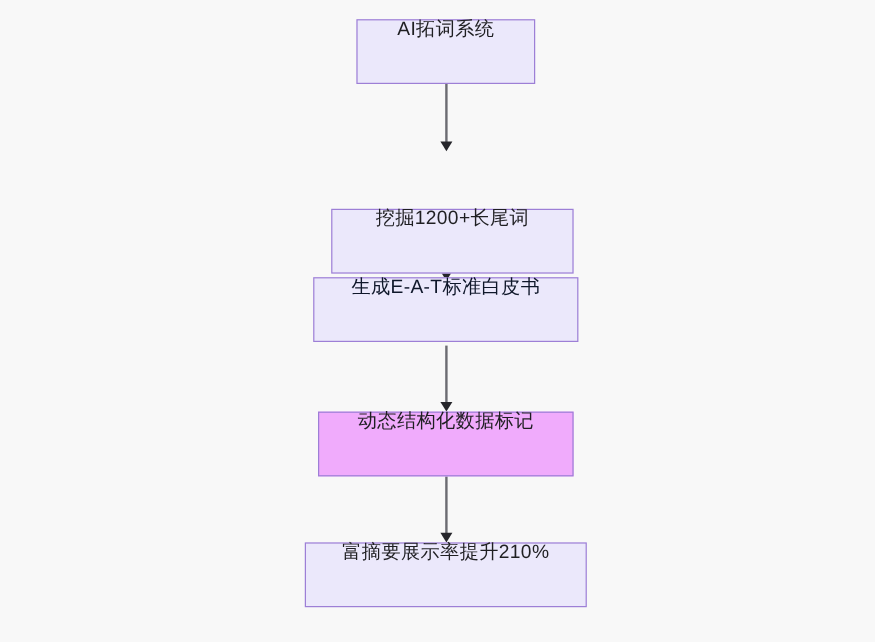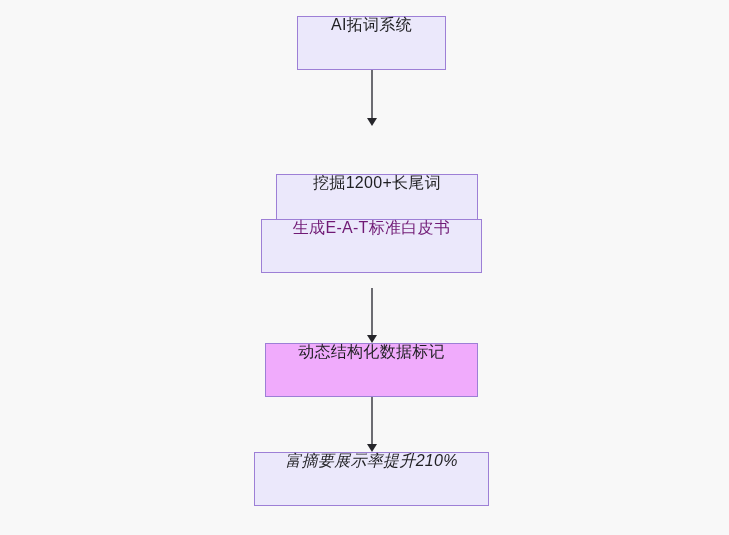--- a/index.html
+++ b/index.html
@@ -87,23 +87,23 @@
     <div class="edge-line" style="height: 48px; background: rgb(108, 108, 114);"></div>
     <div class="edge-arrow" style="top: 47px; border-top-color: rgb(38, 38, 43);"></div>
   </div>
 
   <div class="node" id="node-n1" style="left: 297px; top: 16px; width: 149px; height: 54px; background: rgb(235, 232, 251); border-color: rgb(157, 127, 214); color: rgb(31, 31, 34);">
     <span class="node-label">AI拓词系统</span>
   </div>
   <div class="node" id="node-n2" style="left: 276px; top: 126px; width: 202px; height: 54px; background: rgb(235, 232, 251); border-color: rgb(157, 127, 214); color: rgb(31, 31, 34); margin-top: 48px;">
     <span class="node-label">挖掘1200+长尾词</span>
   </div>
-  <div class="node" id="node-n3" style="left: 261px; top: 219px; width: 221px; height: 54px; background: rgb(235, 232, 251); border-color: rgb(157, 127, 214); color: #701a75;">
+  <div class="node" id="node-n3" style="left: 261px; top: 231px; width: 221px; height: 54px; background: rgb(235, 232, 251); border-color: rgb(157, 127, 214); color: #0f172a;">
     <span class="node-label">生成E-A-T标准白皮书</span>
   </div>
   <div class="node" id="node-n4" style="left: 265px; top: 343px; width: 213px; height: 54px; background: #f0abfc; border-color: rgb(157, 127, 214); color: rgb(31, 31, 34);">
     <span class="node-label">动态结构化数据标记</span>
   </div>
-  <div class="node" id="node-n5" style="left: 254px; top: 452px; width: 235px; height: 54px; background: rgb(235, 232, 251); border-color: rgb(157, 127, 214); color: rgb(31, 31, 34); font-style: italic;">
+  <div class="node" id="node-n5" style="left: 254px; top: 452px; width: 235px; height: 54px; background: rgb(235, 232, 251); border-color: rgb(157, 127, 214); color: rgb(31, 31, 34);">
     <span class="node-label">富摘要展示率提升210%</span>
   </div>
 
 </div>
 
 </body></html>

